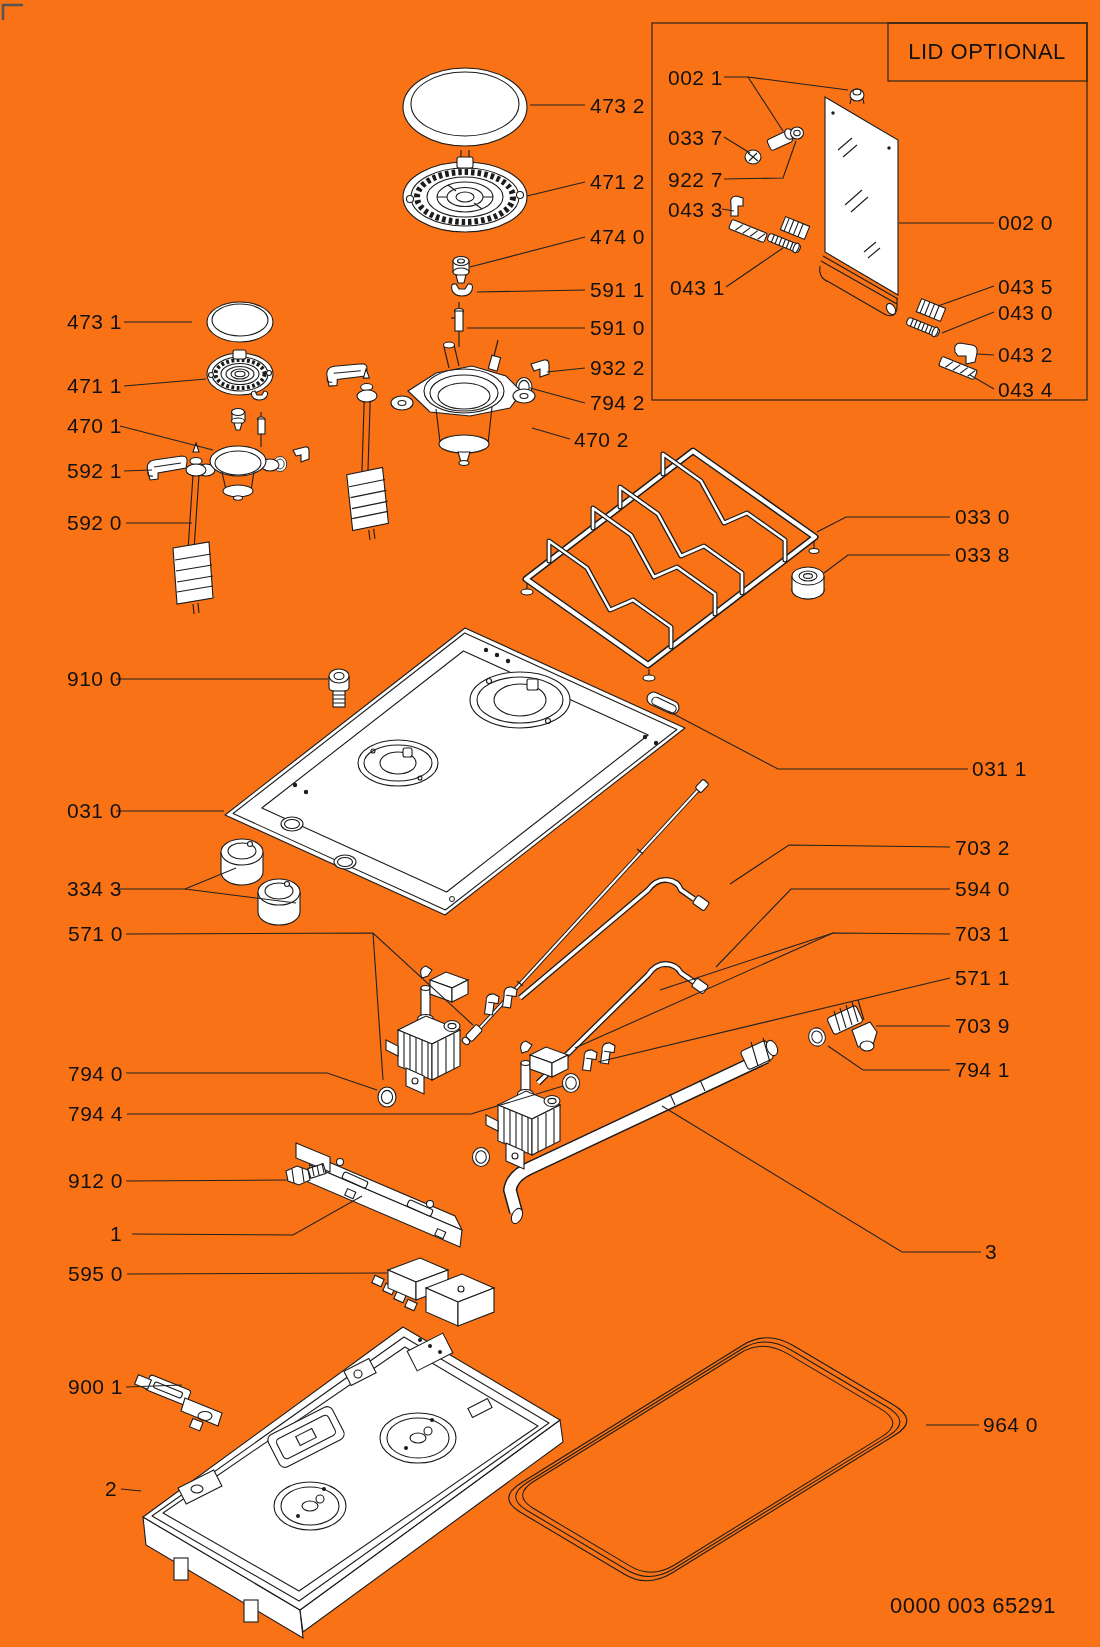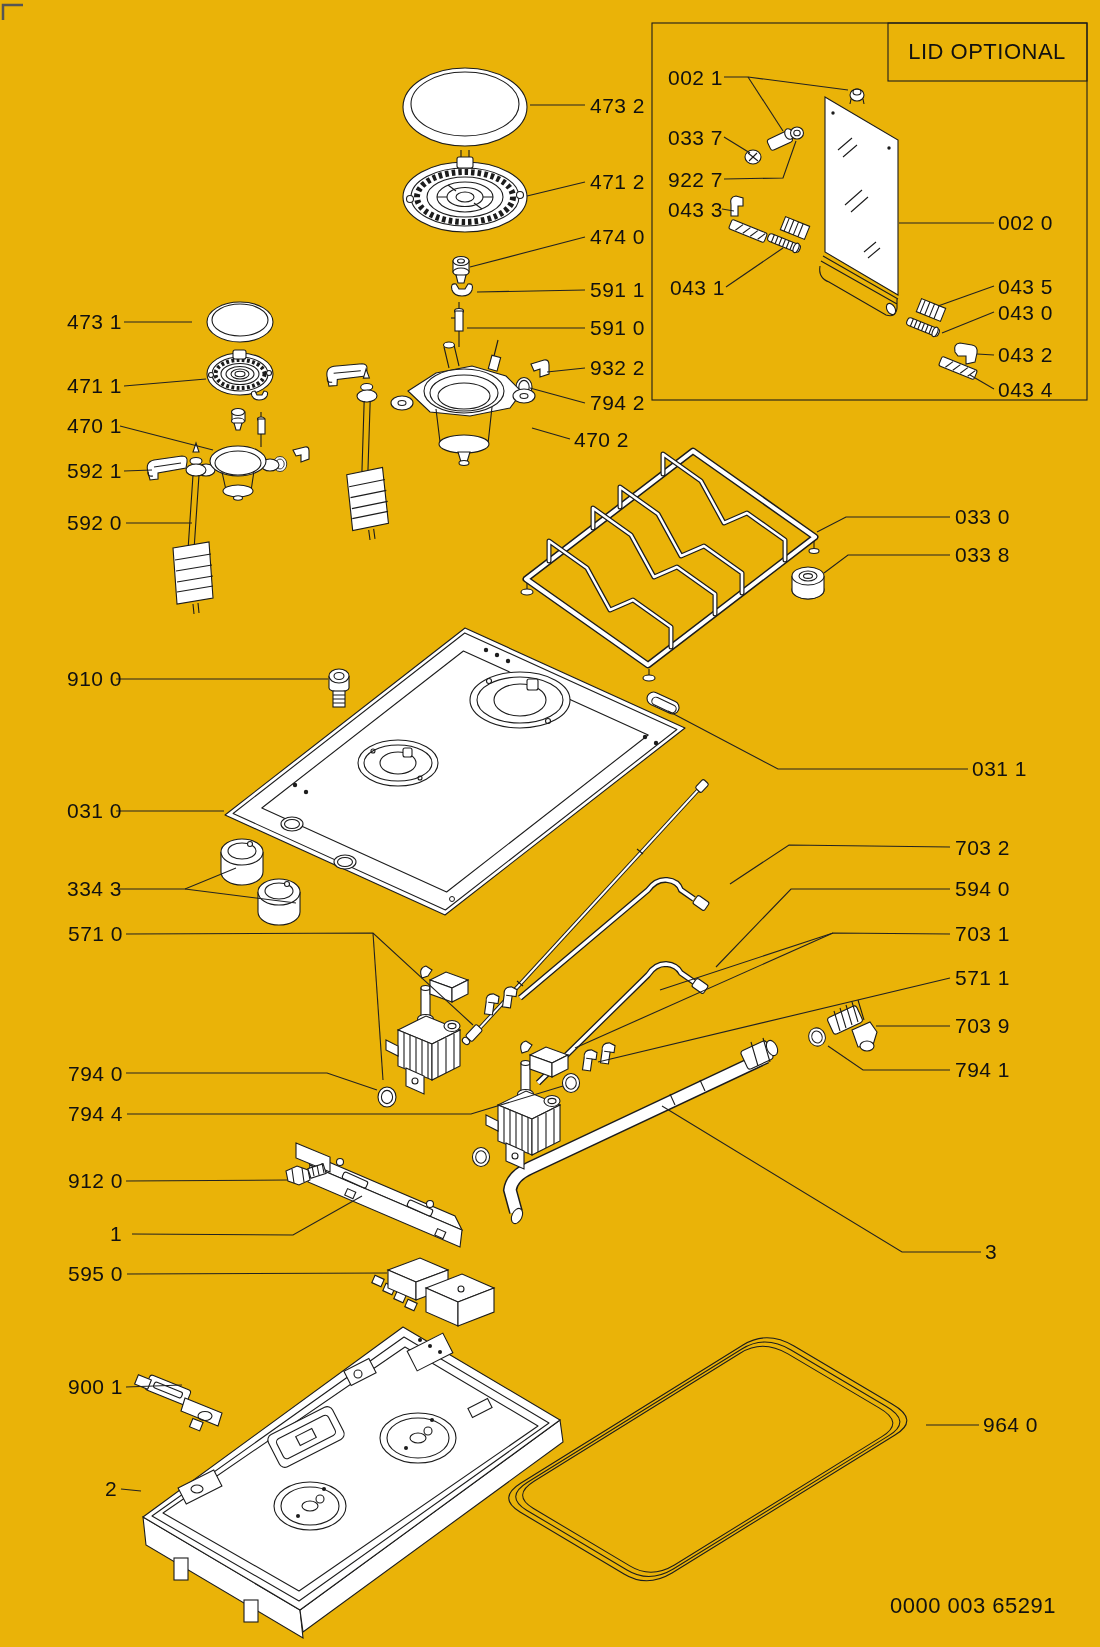--- a/index.html
+++ b/index.html
@@ -1,16 +1,16 @@
 <!DOCTYPE html>
 <html><head>
 <meta charset="utf-8">
 <style>
   html,body{margin:0;padding:0;background:#e8e8e8;}
-  .page{position:relative;width:1100px;height:1647px;background:#eab308;margin:0 auto;overflow:hidden;}
+  .page{position:relative;width:1100px;height:1647px;background:#f97316;margin:0 auto;overflow:hidden;}
   svg{position:absolute;left:0;top:0;}
   .ln{stroke:#1c1c1c;stroke-width:1.1;fill:none;}
   .fw{stroke:#1c1c1c;stroke-width:1.1;fill:#ffffff;}
   .leader{stroke:#222;stroke-width:1.1;fill:none;}
   text{font-family:"Liberation Sans","DejaVu Sans",sans-serif;fill:#111;}
   .part-label{font-size:21px;letter-spacing:0.5px;}
   .title-label{font-size:22px;letter-spacing:0.5px;}
   .code-label{font-size:22px;letter-spacing:0.5px;}
 </style>
 </head>

